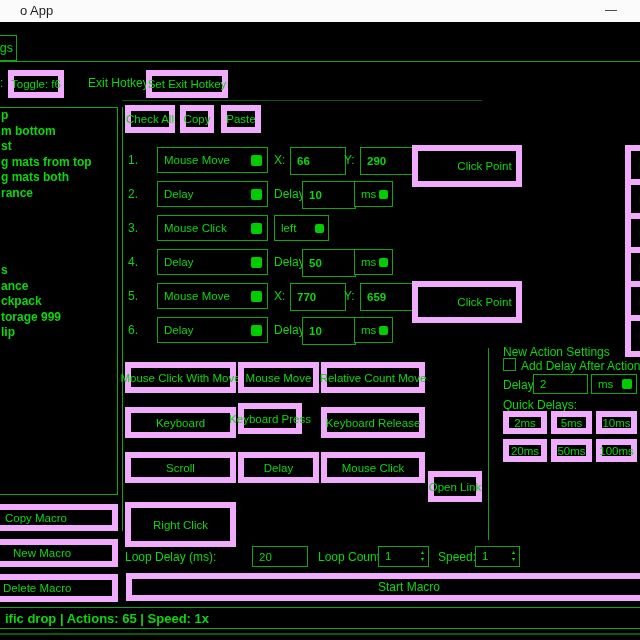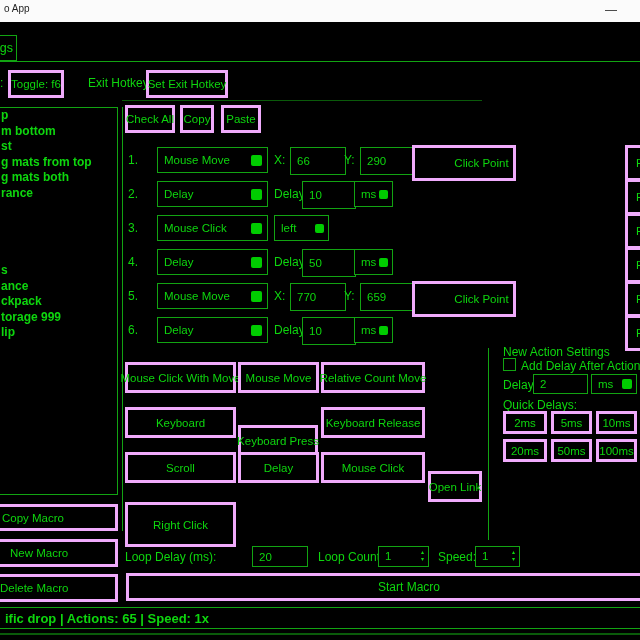--- a/index.html
+++ b/index.html
@@ -2,26 +2,26 @@
 <html><head>
 <meta charset="utf-8">
 <style>
   html,body{margin:0;padding:0;background:#000;}
   body{position:relative;width:640px;height:640px;overflow:hidden;
        font-family:"Liberation Sans",sans-serif;
        -webkit-font-smoothing:antialiased;}
   .abs{position:absolute;box-sizing:border-box;}
   
   .titlebar{left:0;top:0;width:640px;height:22px;background:#fbfbfb;color:#1e1e1e;}
-  .title-text{left:4px;top:3px;font-size:10px;color:#1e1e1e;}
+  .title-text{left:20px;top:3px;font-size:13px;color:#1e1e1e;}
   .min-btn{left:594px;top:0;width:34px;height:22px;text-align:center;line-height:20px;
            color:#333;font-size:12px;cursor:default;}
   
   .lbl{color:#0ed60e;font-size:12px;white-space:nowrap;}
-  .btn{border:3px solid #f0abfc;color:#0ed60e;background:#000;font-size:11.5px;
+  .btn{border:6px solid #f0abfc;color:#0ed60e;background:#000;font-size:11.5px;
        display:flex;align-items:center;justify-content:center;white-space:nowrap;cursor:default;}
   .input{border:1px solid #12a412;color:#0ed60e;background:#000;font-size:11.5px;
          display:flex;align-items:center;padding-left:6px;white-space:nowrap;}
   .select{border:1px solid #12a412;color:#0ed60e;background:#000;font-size:11.5px;
           display:flex;align-items:center;padding-left:6px;position:absolute;box-sizing:border-box;}
   .sq{position:absolute;right:5px;top:50%;margin-top:-5.5px;width:11px;height:11px;
       background:#00cc00;border-radius:2px;}
   .hline{background:#12a412;}
   .vline{background:#12a412;}
   
@@ -29,21 +29,21 @@
        font-size:12.5px;display:flex;align-items:center;justify-content:flex-end;padding-right:3px;}
   
   .sidebar{left:-12px;top:107px;width:130px;height:388px;border:1px solid #12a412;background:#000;overflow:hidden;}
   .list-item{height:15.5px;line-height:15.5px;padding-left:12px;color:#0ed60e;
              font-size:12px;font-weight:600;white-space:nowrap;overflow:hidden;}
   
   .a-row{left:122px;width:518px;height:26px;}
   .num{position:absolute;left:6px;top:6px;color:#0ed60e;font-size:12px;}
   .type-select{left:35px;top:0;width:111px;height:26px;}
   .row-lbl{position:absolute;top:6px;color:#0ed60e;font-size:12px;}
-  .row-input{position:absolute;top:0;height:26px;}
+  .row-input{position:absolute;top:0;height:26px;font-weight:bold;}
   .clickpoint{position:absolute;left:290px;top:-2px;width:63px;height:30px;padding-left:35px;}
   .remove-btn{position:absolute;left:503px;top:-2px;width:60px;height:30px;justify-content:flex-start;padding-left:8px;}
   
   .g-btn{height:31px;}
   
   .spinner{border:1px solid #12a412;background:#000;position:absolute;box-sizing:border-box;height:21px;}
   .spin-val{position:absolute;left:6px;top:3px;color:#0ed60e;font-size:11.5px;}
   .spin-arrows{position:absolute;right:4px;top:2px;display:flex;flex-direction:column;}
   .spin-arrows span{font-size:6px;line-height:7px;color:#0ed60e;}
   
@@ -176,21 +176,21 @@
     <span class="sq" style="width:9px;height:9px;margin-top:-4.5px;right:4px"></span>
   </div>
   <div class="btn remove-btn">R</div>
 </div>
 
 <div class="abs btn g-btn" style="left:125px;top:362px;width:111px">Mouse Click With Move</div>
 <div class="abs btn g-btn" style="left:238px;top:362px;width:81px">Mouse Move</div>
 <div class="abs btn g-btn" style="left:321px;top:362px;width:104px">Relative Count Move</div>
 
 <div class="abs btn g-btn" style="left:125px;top:407px;width:111px">Keyboard</div>
-<div class="abs btn g-btn" style="left:238px;top:425px;width:80px">Keyboard Press</div>
+<div class="abs btn g-btn" style="left:238px;top:403px;width:64px">Keyboard Press</div>
 <div class="abs btn g-btn" style="left:321px;top:407px;width:104px">Keyboard Release</div>
 
 <div class="abs btn g-btn" style="left:125px;top:452px;width:111px">Scroll</div>
 <div class="abs btn g-btn" style="left:238px;top:452px;width:81px">Delay</div>
 <div class="abs btn g-btn" style="left:321px;top:452px;width:104px">Mouse Click</div>
 <div class="abs btn g-btn" style="left:428px;top:471px;width:54px">Open Link</div>
 
 <div class="abs btn" style="left:125px;top:502px;width:111px;height:45px">Right Click</div>
 
 <div class="abs vline" style="left:488px;top:348px;width:1px;height:192px"></div>

